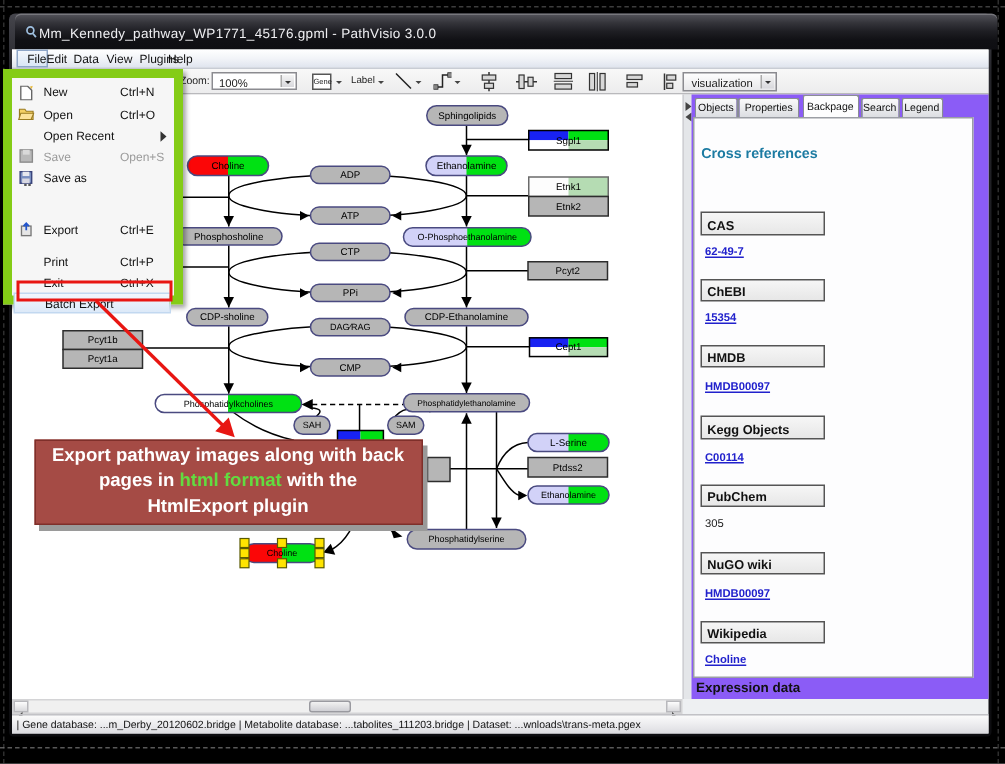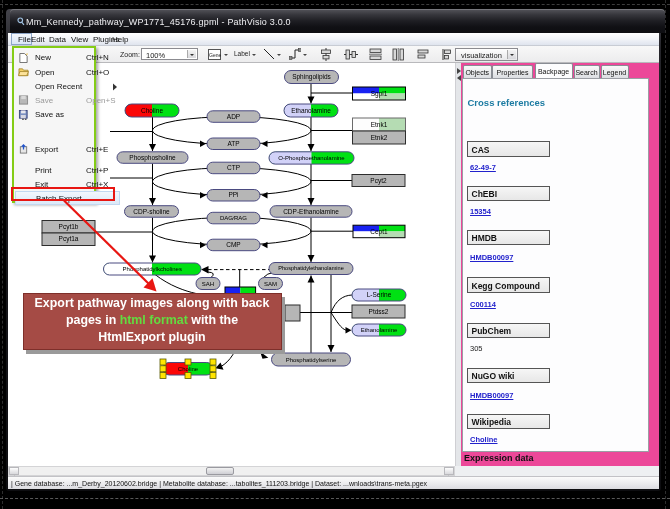--- a/index.html
+++ b/index.html
@@ -34,21 +34,21 @@
 .tbico { position:absolute; top:2px; }
 .combo { position:absolute; border:1px solid #8b8b90; background:#fff; font-size:7.5px; }
 .combo .arr { position:absolute; right:1px; top:1px; bottom:1px; width:9px;
   background:linear-gradient(#f4f4f4,#d8d8dc); border-left:1px solid #aaa; }
 .arr:after { content:""; position:absolute; left:2px; top:4px; border:2.5px solid transparent;
   border-top-color:#333; }
 .dd { position:absolute; width:0; height:0; border:2.5px solid transparent; border-top-color:#444; }
 
 #canvas { left:0; top:30px; width:447px; height:403px; background:#fff; }
 #splitter { left:447px; top:30px; width:6px; height:403px; background:#e4e6e9; border-left:1px solid #cfcfd3;}
-#rightpanel { left:453px; top:30px; width:198px; height:403px; background:#ec4899; }
+#rightpanel { left:453px; top:30px; width:198px; height:403px; background:#8b5cf6; }
 .tab { position:absolute; top:2px; height:13px; border:1px solid #898d94; border-bottom:none;
   background:linear-gradient(#fafafa,#dcdee2); font-size:7px; color:#111; text-align:center;
   border-radius:2px 2px 0 0; padding-top:3px; }
 .tab.active { top:0px; height:15px; background:#fdfdfe; padding-top:4px; z-index:3;}
 #panelbox { left:1px; top:15px; width:187px; height:374px; background:#fdfdfe;
   border:1px solid #9b9ea4; }
 #crossref { left:4.5px; top:18px; font-size:9.5px; font-weight:bold; color:#1c7ba2; }
 .xrefhead { position:absolute; left:3.5px; width:83px; height:15.5px; border:1px solid #555;
   background:linear-gradient(#f6f6f6,#e7e7e7); font-size:8.5px; font-weight:bold; color:#111;
   padding:2.5px 0 0 4px; }
@@ -60,22 +60,22 @@
 #hscroll { left:0; top:433px; width:447px; height:10px; background:#f0f0f0; border:1px solid #d4d4d6; }
 .sbtn { position:absolute; top:0px; width:10px; height:8px; background:linear-gradient(#fdfdfd,#d9d9dc);
   border:1px solid #b8b8bc; }
 #hthumb { position:absolute; left:197px; top:0px; width:28px; height:8px;
   background:linear-gradient(#f2f2f2,#cfcfd4); border:1px solid #9a9aa0; border-radius:2px; }
 #statusbar { left:0; top:443px; width:651px; height:13px;
   background:linear-gradient(#fbfbfb,#e9e9ec 60%,#dcdce0); border-top:1px solid #c2c2c6;
   font-size:7px; color:#111; }
 #statustext { position:absolute; left:3px; top:3px; }
 
-#menu { left:12px; top:46px; width:84px; height:157px; background:#f6f6f6;
-  border:2px solid #84cc16; box-shadow:2px 2px 3px rgba(0,0,0,.35); z-index:5; }
+#menu { left:2px; top:46px; width:120px; height:157px; background:#f6f6f6;
+  border:6px solid #84cc16; box-shadow:2px 2px 3px rgba(0,0,0,.35); z-index:5; }
 .mi { position:absolute; left:1px; width:105px; height:13px; font-size:8px; color:#111; }
 .mi .lbl { position:absolute; left:20px; top:2px; }
 .mi .sc  { position:absolute; left:71px; top:2px; }
 .mi.dis { color:#9a9a9a; }
 #mi-batch { background:linear-gradient(#f2f7fd,#dce9f8); border:1px solid #c2d8f0; }
 .micon { position:absolute; left:3px; top:1.5px; width:11px; height:10px; }
 #redrect { left:10.5px; top:187px; width:104.5px; height:13.5px; border:2px solid #e81612; z-index:6; }
 
 #annshadow { left:26px; top:296.5px; width:259px; height:57px; background:#9a9a9a; z-index:6; }
 #annbox { left:22.5px; top:292.5px; width:259px; height:57px; background:#a54b45;
@@ -176,21 +176,21 @@
       <div class="tab" style="left:112.5px;width:26px;">Search</div>
       <div class="tab" style="left:139.5px;width:28px;">Legend</div>
       <div class="abs" id="panelbox">
         <div class="abs" id="crossref">Cross references</div>
         <div class="xrefhead" style="top:62px;">CAS</div>
         <div class="xlink" style="top:83.5px;">62-49-7</div>
         <div class="xrefhead" style="top:106.5px;">ChEBI</div>
         <div class="xlink" style="top:127.5px;">15354</div>
         <div class="xrefhead" style="top:150.8px;">HMDB</div>
         <div class="xlink" style="top:174px;">HMDB00097</div>
-        <div class="xrefhead" style="top:198px;">Kegg Compound</div>
+        <div class="xrefhead" style="top:198px;">Kegg Objects</div>
         <div class="xlink" style="top:220.5px;">C00114</div>
         <div class="xrefhead" style="top:243.5px;">PubChem</div>
         <div class="xplain" style="top:264.5px;">305</div>
         <div class="xrefhead" style="top:288.5px;">NuGO wiki</div>
         <div class="xlink" style="top:312px;">HMDB00097</div>
         <div class="xrefhead" style="top:334.5px;">Wikipedia</div>
         <div class="xlink" style="top:356px;">Choline</div>
       </div>
       <div class="abs" id="exprdata">Expression data</div>
     </div>

